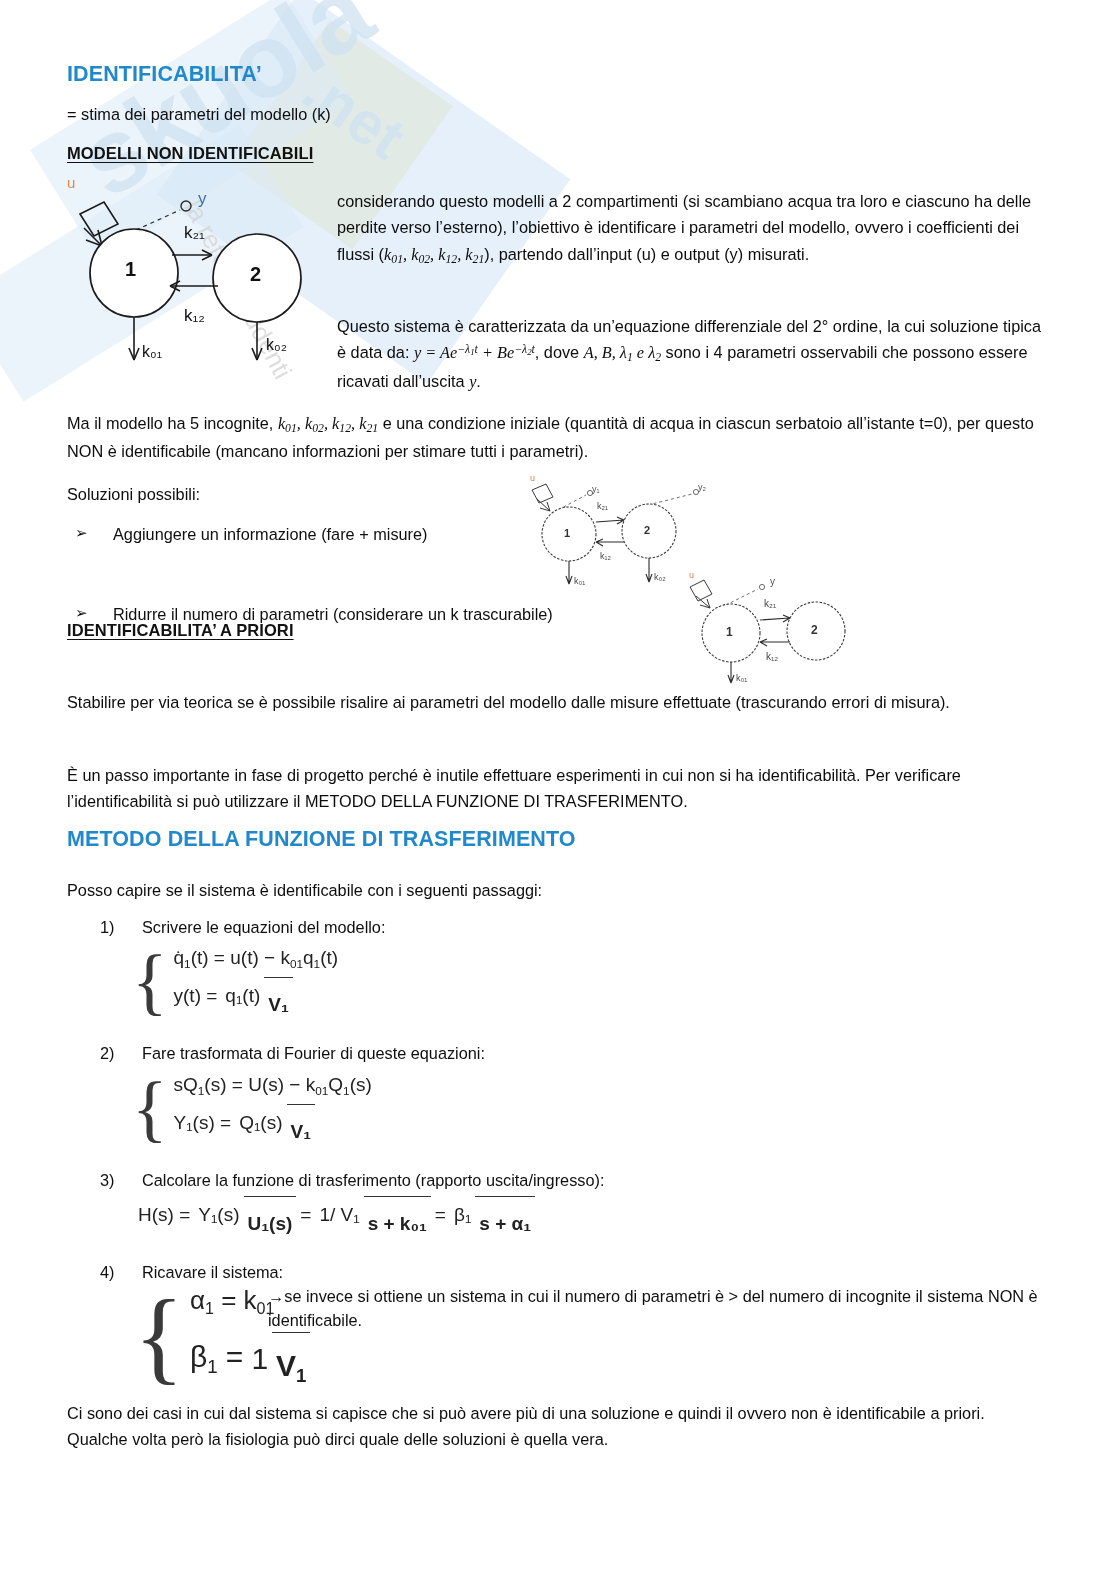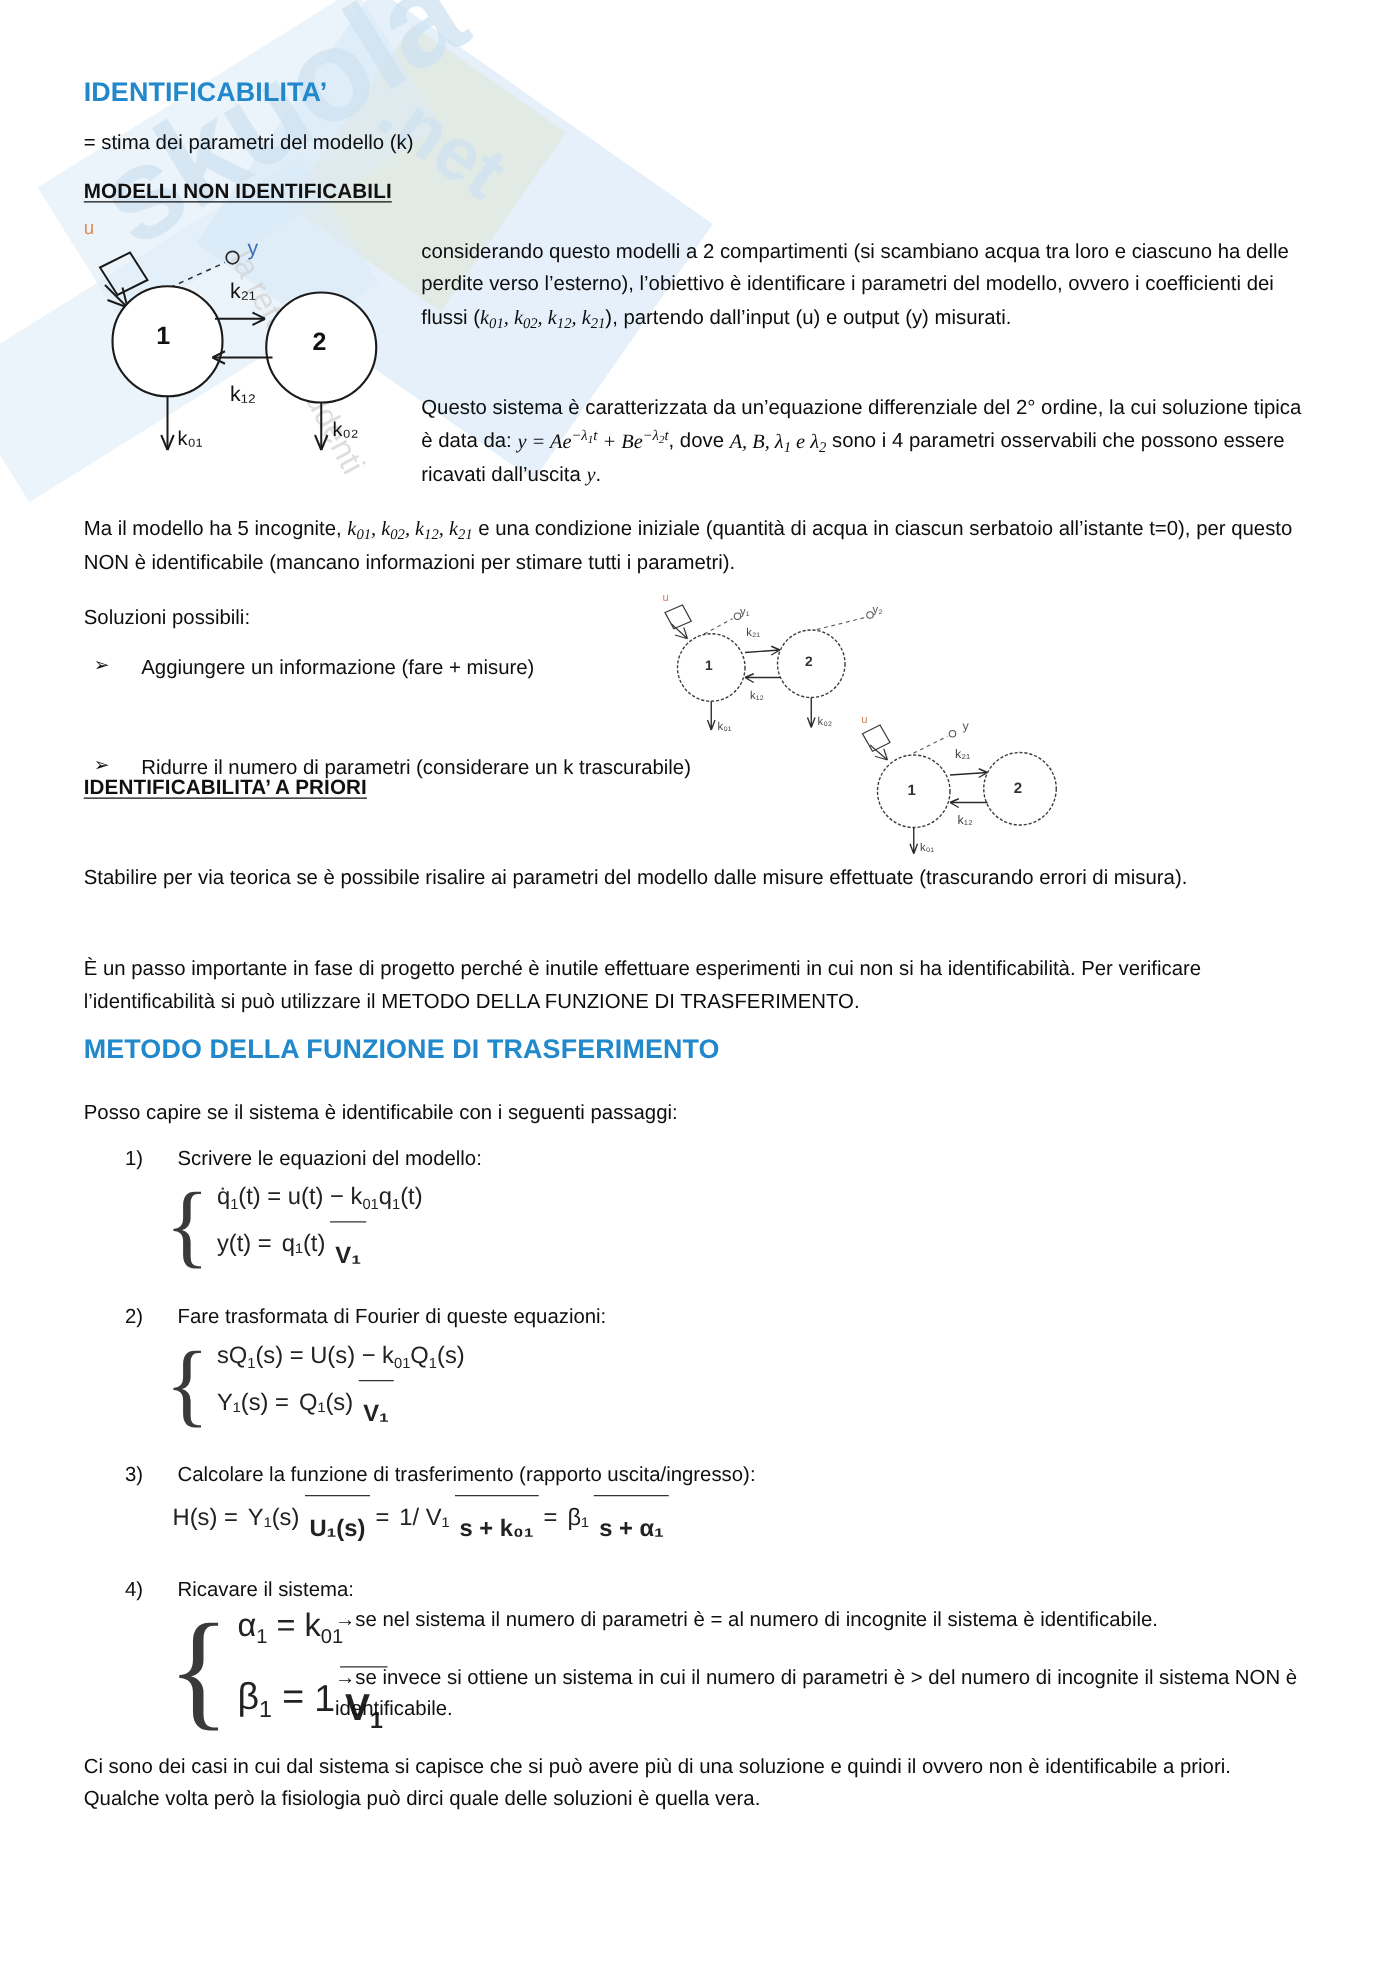--- a/index.html
+++ b/index.html
@@ -433,20 +433,19 @@
           <span>β<span class="sb">1</span> =</span>
           <span class="frac">
             <span class="nu">1</span>
             <span class="de">V<span class="sb">1</span></span>
           </span>
         </div>
       </div>
     </div>
 
     <div class="note-rows blk" style="left:268px; top:1284px; width:782px;">
-      <div class="note-line" style="margin-bottom:22px;">→se nel sistema il numero di parametri è = al numero di incognite il sistema è identificabile.</div>
       <div class="note-line">→se invece si ottiene un sistema in cui il numero di parametri è &gt; del numero di incognite il sistema NON è identificabile.</div>
     </div>
 
     <p class="body blk" style="left:67px; top:1400px; width:982px;">Ci sono dei casi in cui dal sistema si capisce che si può avere più di una soluzione e quindi il ovvero non è identificabile a priori. Qualche volta però la fisiologia può dirci quale delle soluzioni è quella vera.</p>
 
   </div>
 </div>
 
 </body></html>

